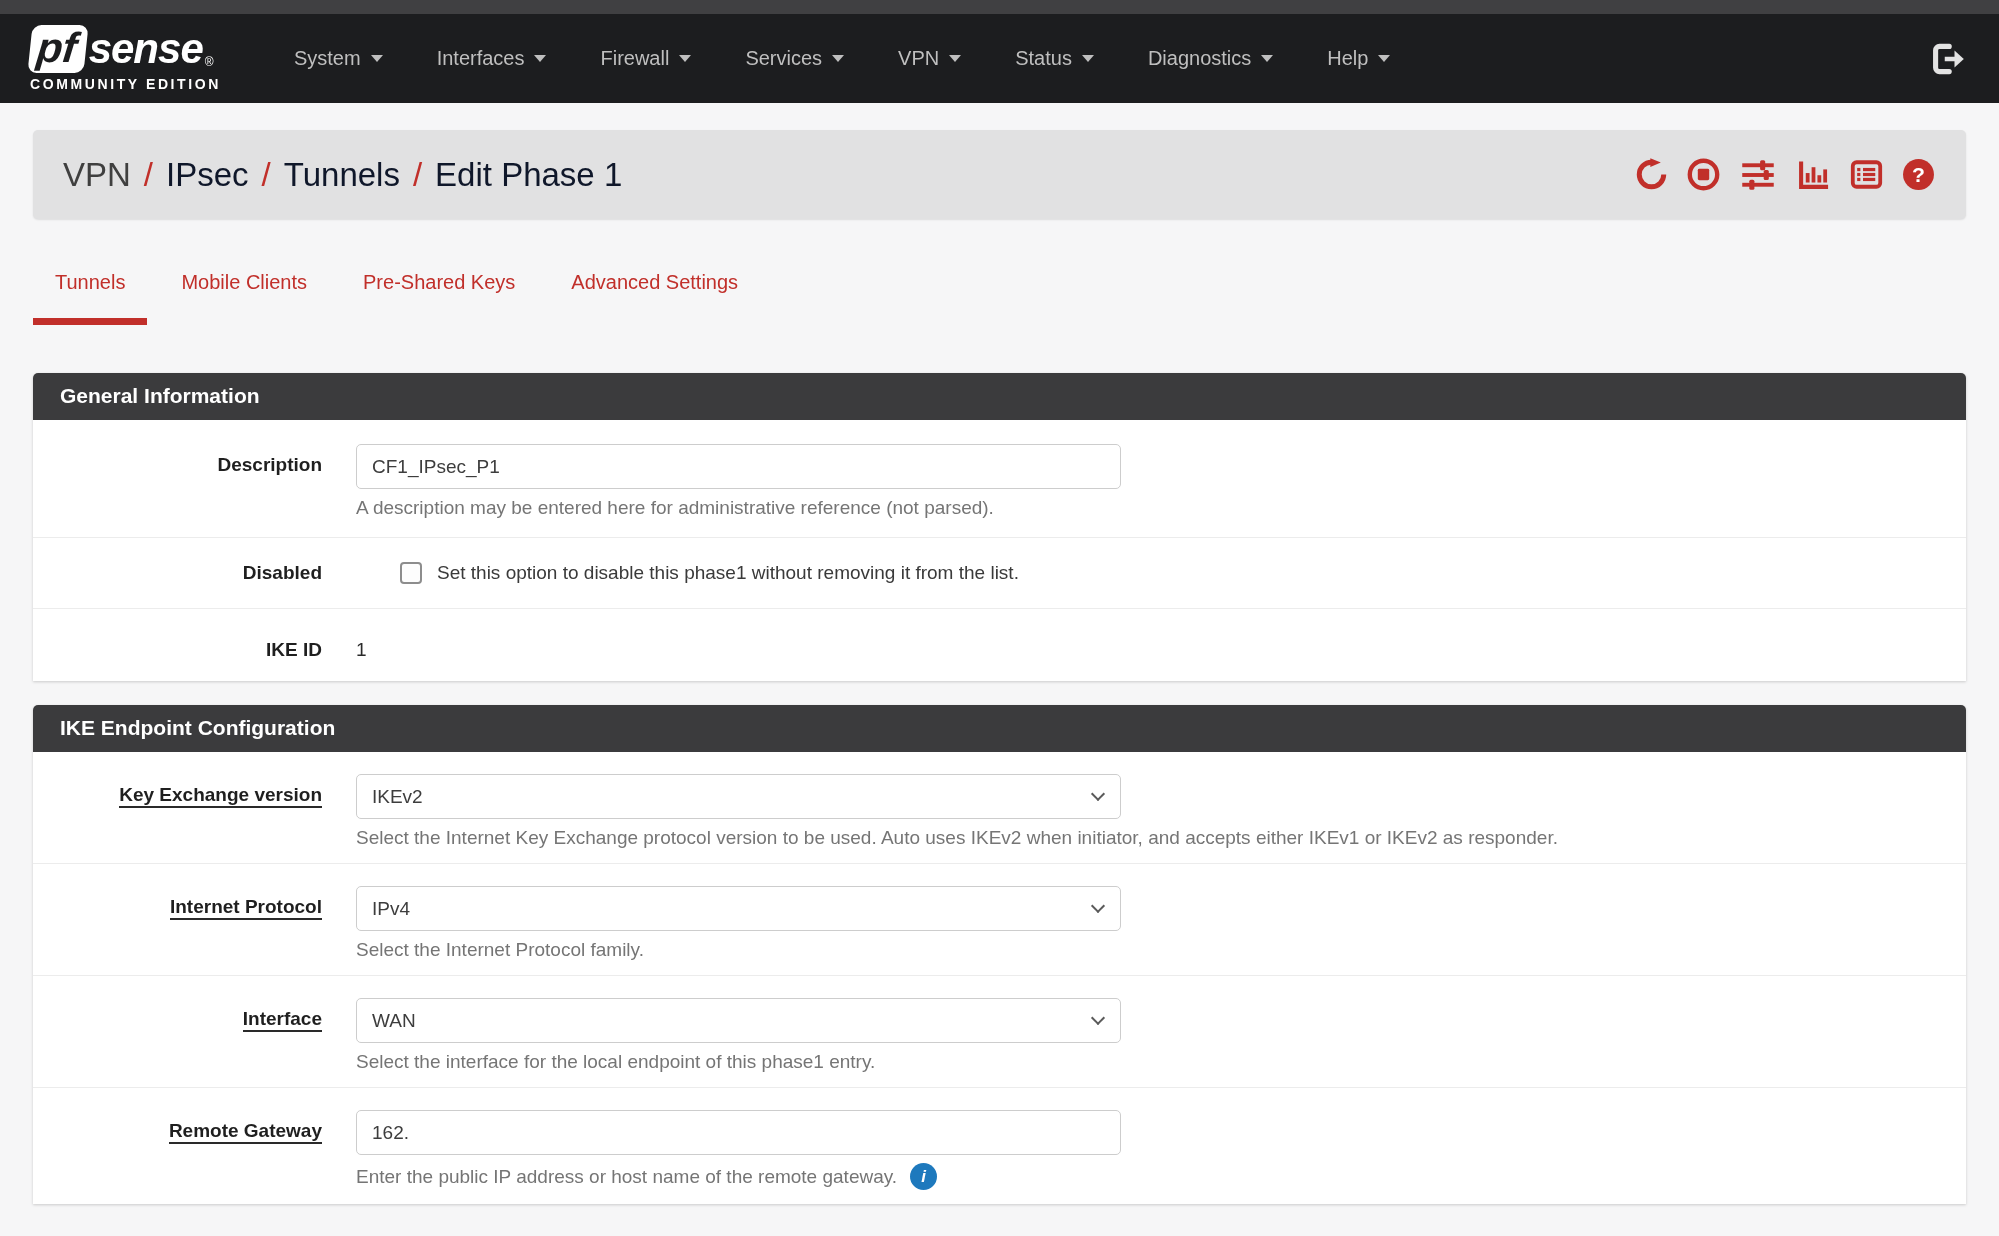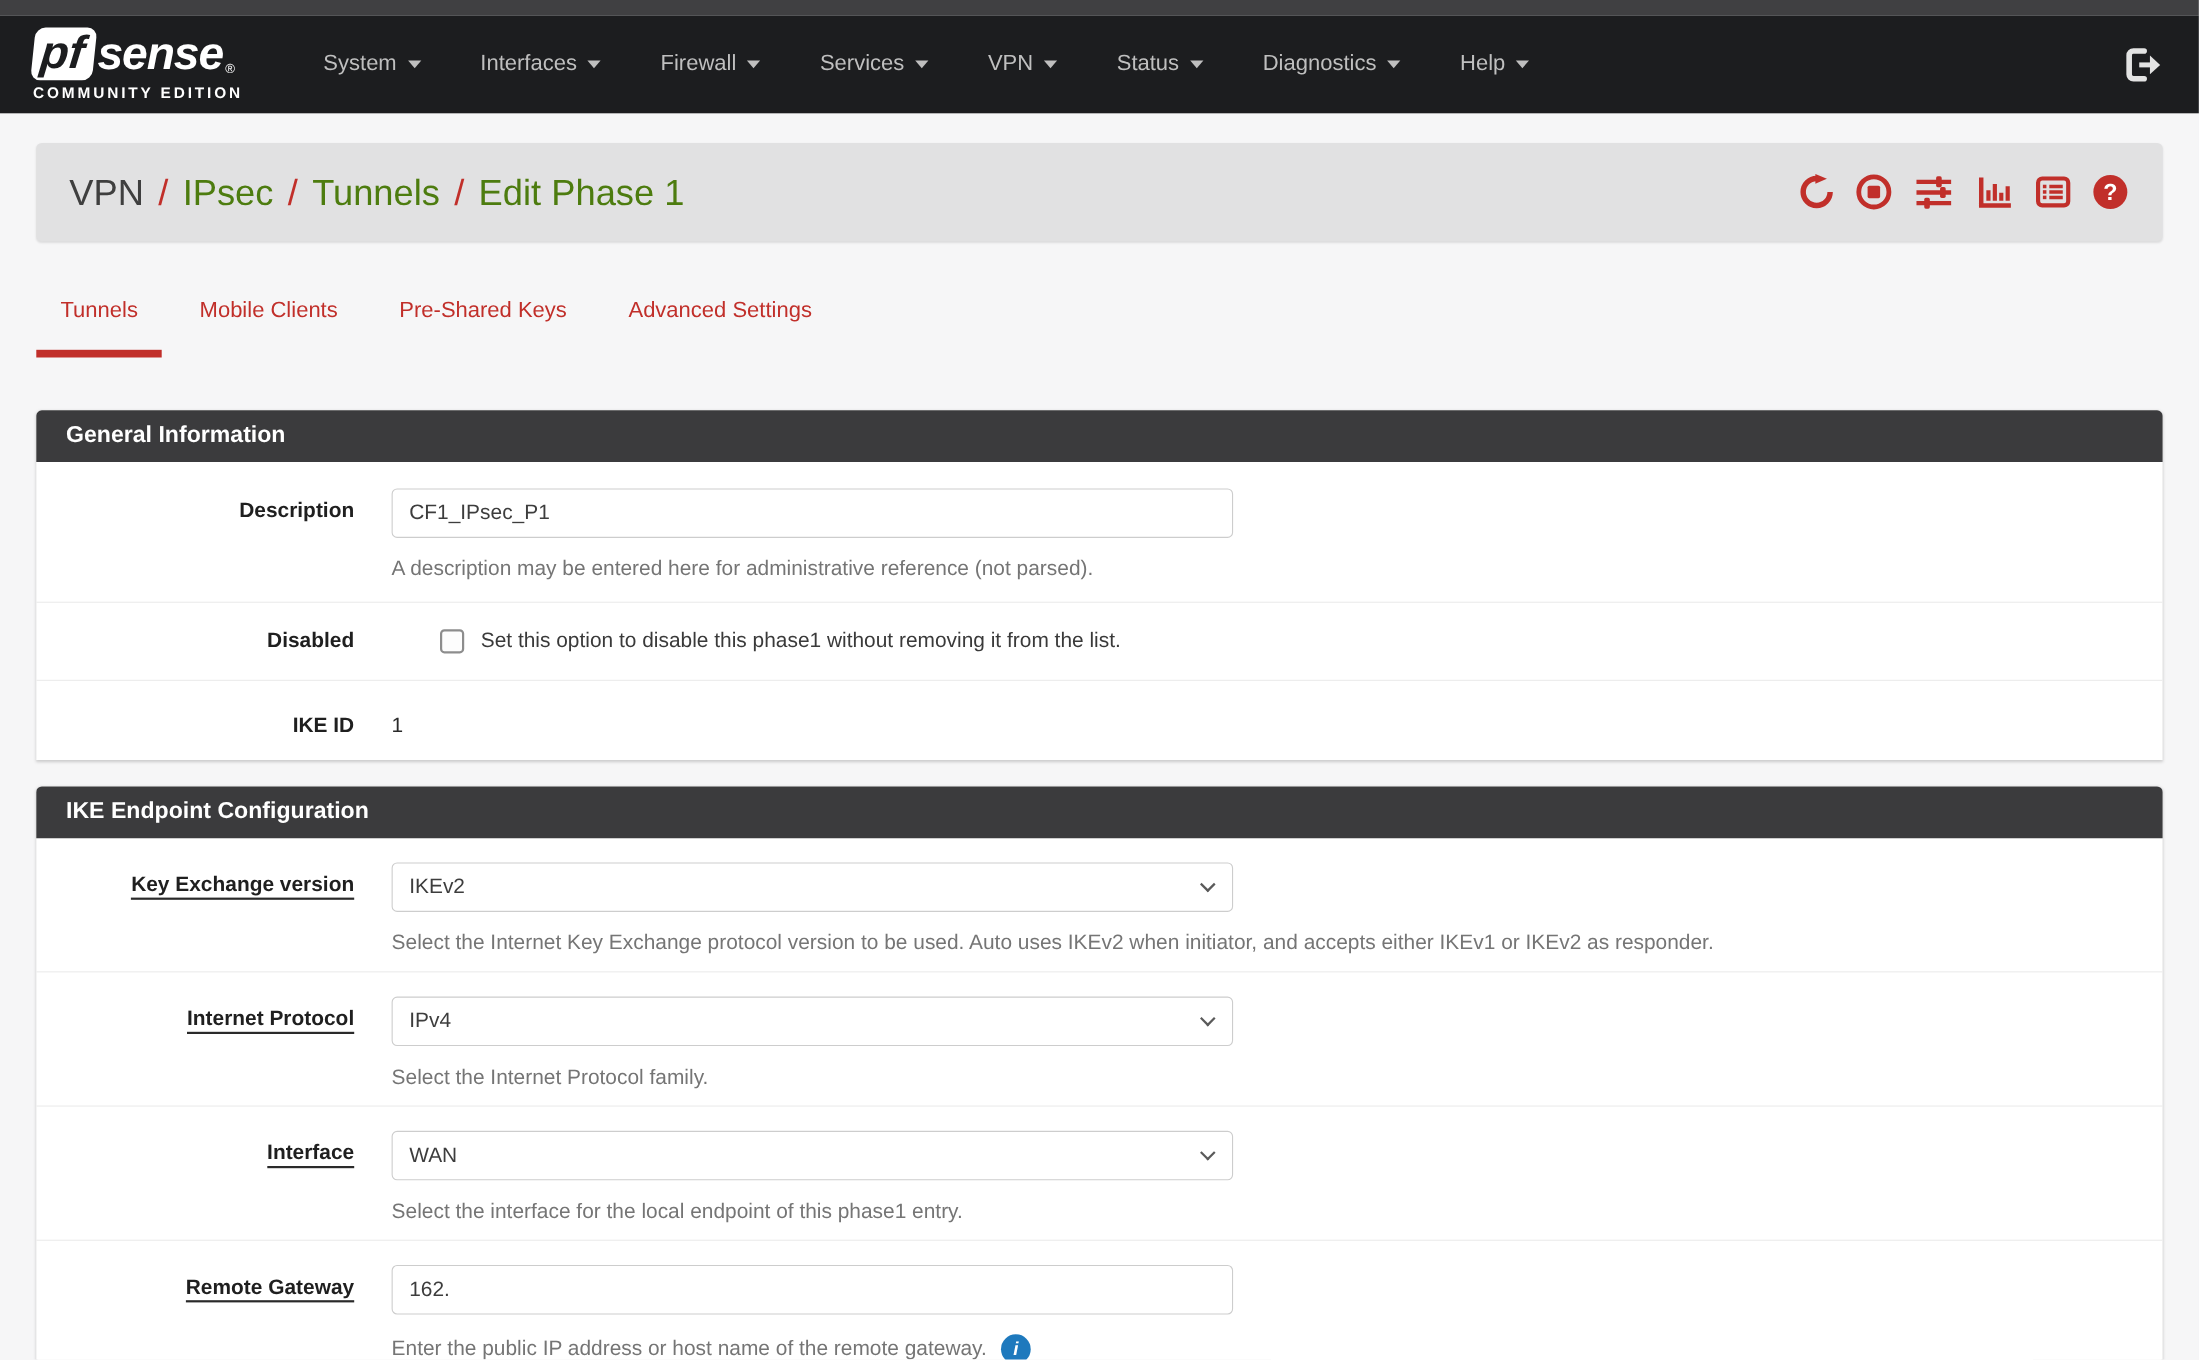--- a/index.html
+++ b/index.html
@@ -47,21 +47,21 @@
   .logout-btn { cursor:pointer; display:flex; align-items:center; padding:4px; }
 
   
   .crumb-bar {
     margin:27px 33px 0; height:89px; background:#e1e1e2; border-radius:5px;
     display:flex; align-items:center; padding:0 30px;
     box-shadow:0 1px 2px rgba(0,0,0,0.10);
   }
   .crumbs { display:flex; align-items:center; font-size:33px; }
   .crumb-current { color:#3f3f3f; }
-  .crumb-link { color:#4d7c0f; cursor:pointer; }
+  .crumb-link { color:#0f172a; cursor:pointer; }
   .crumb-sep { color:#c12f2a; margin:0 13px; }
   .crumb-actions { margin-left:auto; display:flex; align-items:center; gap:17px; }
   .icon-btn { cursor:pointer; display:flex; align-items:center; }
 
   
   .tabs { margin:40px 33px 0; display:flex; }
   .tab {
     font-size:20px; color:#c12f2a; padding:12px 22px 24px; cursor:pointer;
     white-space:nowrap; margin-right:12px;
   }
@@ -100,21 +100,21 @@
     width:100%; height:45px; border:1px solid #cdcdcd; border-radius:5px;
     padding:0 40px 0 15px; font-size:19px; color:#3d3d3d; background:#fff;
     -webkit-appearance:none; appearance:none; outline:none;
     font-family:"Liberation Sans", sans-serif;
   }
   .chev {
     position:absolute; right:18px; top:15px; width:10px; height:10px;
     border-right:2px solid #5a5a5a; border-bottom:2px solid #5a5a5a;
     transform:rotate(45deg); pointer-events:none;
   }
-  .help-text { margin-top:18px; font-size:19px; color:#757575; display:flex; align-items:center; }
+  .help-text { margin-top:8px; font-size:19px; color:#757575; display:flex; align-items:center; }
   .static-value { font-size:19px; color:#2a2a2a; padding-top:10px; }
 
   .chk-line { display:flex; align-items:center;padding-left:44px; }
   .checkbox {
     -webkit-appearance:none; appearance:none; width:22px; height:22px;
     border:2px solid #8d8d8d; border-radius:4px; background:#fdfdfd; cursor:pointer;
   }
   .chk-label { font-size:19px; color:#3a3a3a; margin-left:15px; }
 
   .info-badge {

